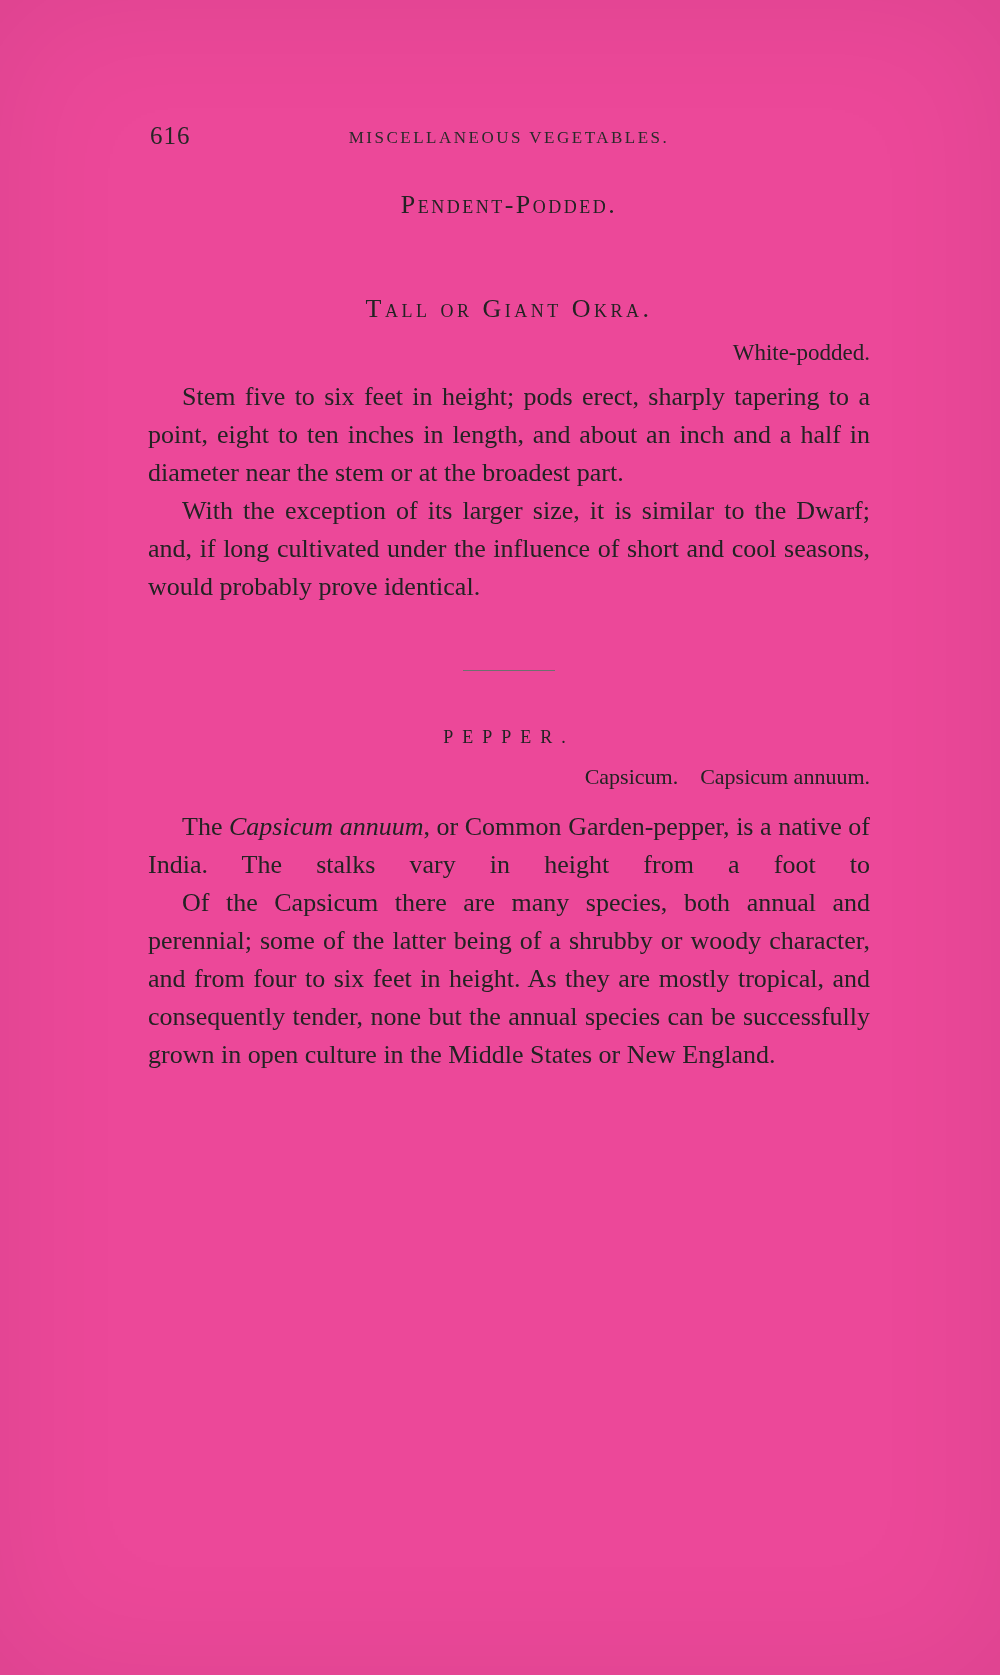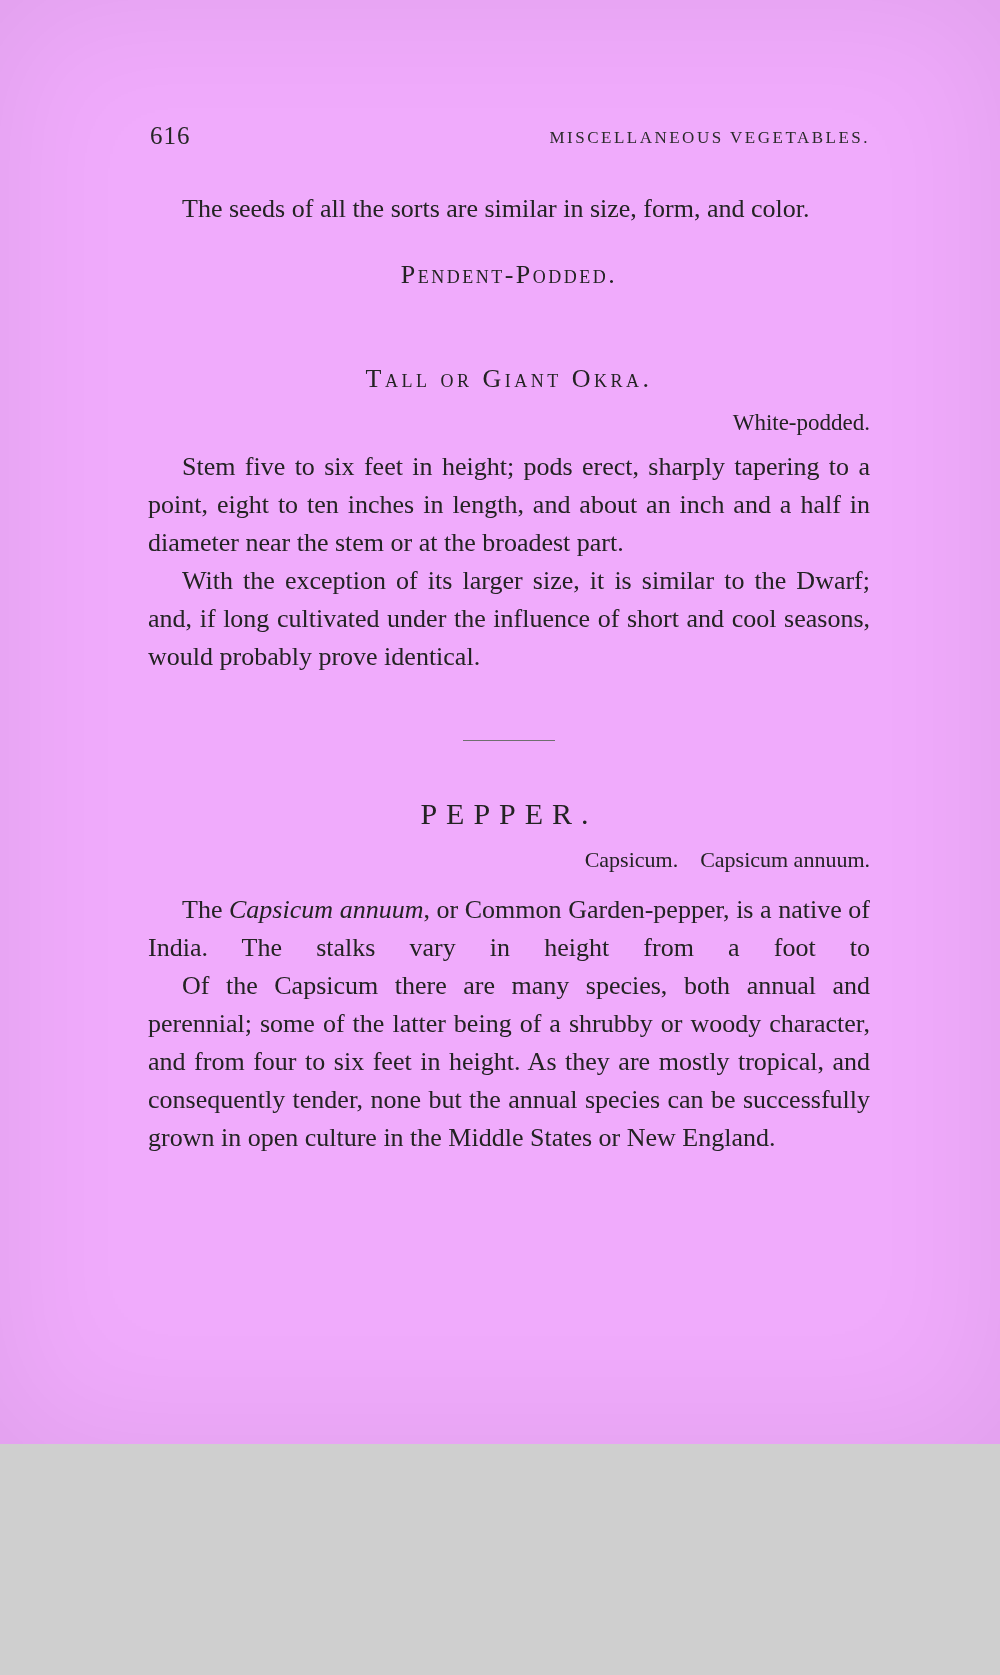--- a/index.html
+++ b/index.html
@@ -8,22 +8,22 @@
     background: #cfcfcf;
   }
   body {
     width: 1000px;
     height: 1675px;
     font-family: "Liberation Serif", "DejaVu Serif", serif;
   }
   .scan-page {
     position: relative;
     width: 1000px;
-    height: 1444px;
-    background: #f0abfc;
+    height: 1675px;
+    background: #ec4899;
     box-shadow: inset 0 0 140px rgba(0,0,0,0.07);
     overflow: hidden;
     color: #262626;
   }
   .page-inner {
     position: absolute;
     left: 148px;
     top: 122px;
     width: 722px;
   }
@@ -34,21 +34,21 @@
   }
   .page-num {
     position: absolute;
     left: 2px;
     top: 0;
     font-size: 25px;
     letter-spacing: 1px;
   }
   .running-header {
     display: block;
-    text-align: right;
+    text-align: center;
     font-size: 17px;
     letter-spacing: 2.5px;
     padding-top: 6px;
     color: #2a2a2a;
   }
   p.body-para {
     margin: 0;
     font-size: 26px;
     line-height: 38px;
     text-align: justify;
@@ -86,21 +86,21 @@
   .divider {
     width: 92px;
     height: 0;
     border-top: 1.5px solid #6f6f6f;
     margin: 64px auto 0 auto;
   }
   .pepper-heading {
     margin: 56px 0 0 0;
     text-align: center;
     font-weight: normal;
-    font-size: 30px;
+    font-size: 18px;
     letter-spacing: 9px;
     color: #232323;
   }
   .latin-heading {
     text-align: right;
     font-size: 22px;
     margin-top: 16px;
     margin-bottom: 18px;
     color: #232323;
   }
@@ -110,21 +110,20 @@
 <body>
 
 <div class="scan-page">
   <div class="page-inner">
 
     <div class="header-row">
       <span class="page-num">616</span>
       <span class="running-header">MISCELLANEOUS VEGETABLES.</span>
     </div>
 
-    <p class="body-para">The seeds of all the sorts are similar in size, form, and color.</p>
 
     <h3 class="sc-heading heading-pendent">Pendent-Podded.</h3>
 
 
     <h3 class="sc-heading heading-tall">Tall or Giant Okra.</h3>
 
     <div class="sub-heading">White-podded.</div>
 
     <p class="body-para">Stem five to six feet in height; pods erect, sharply tapering to a point, eight to ten inches in length, and about an inch and a half in diameter near the stem or at the broadest part.</p>
 

